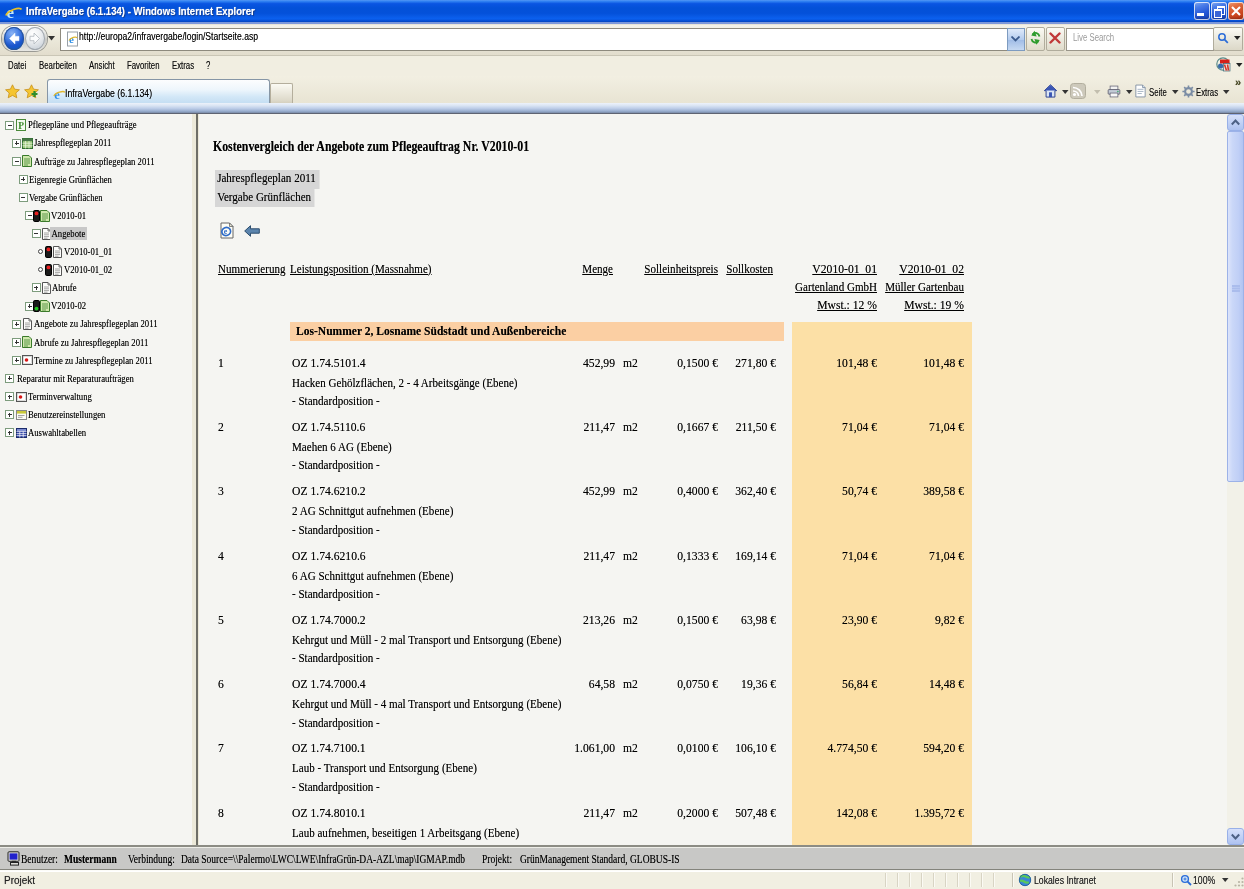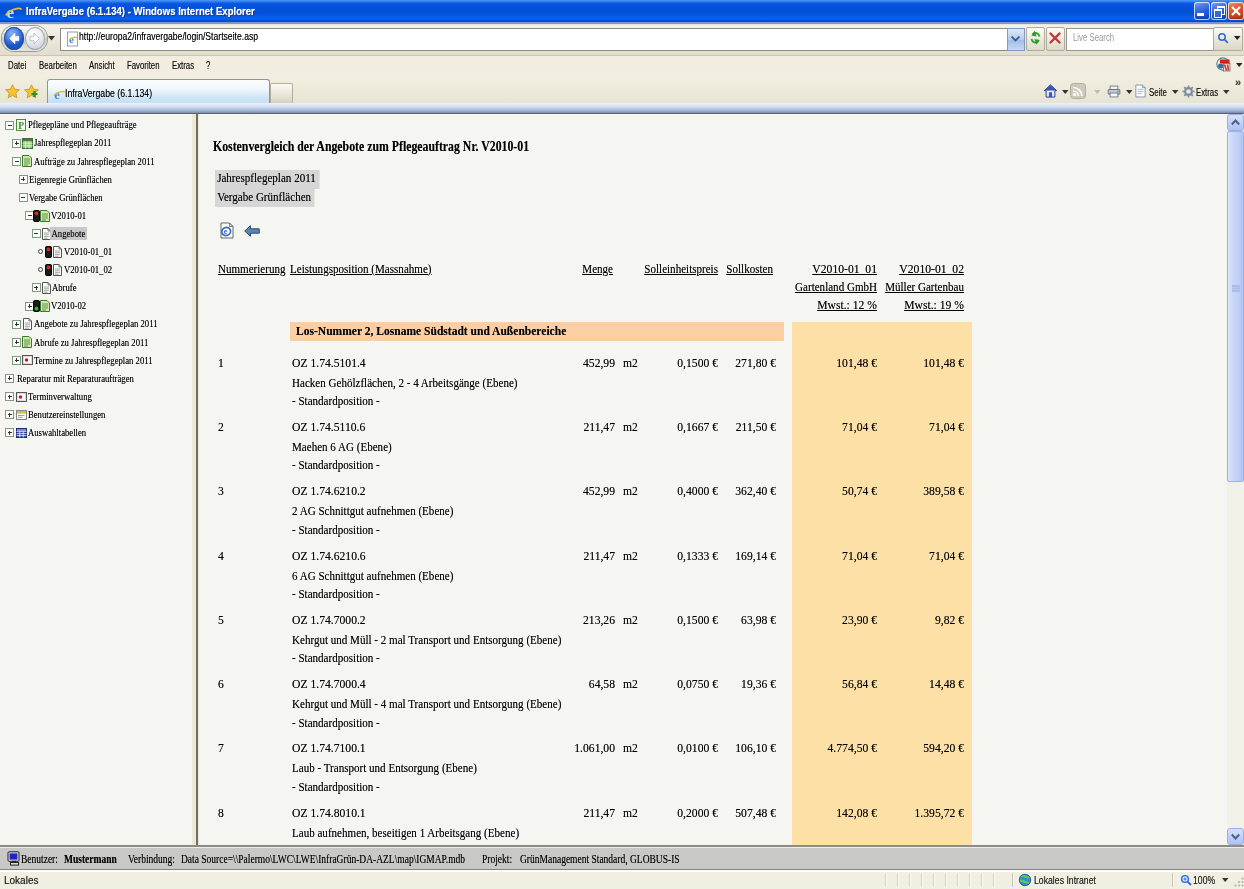--- a/index.html
+++ b/index.html
@@ -501,21 +501,21 @@
 </svg>
 
 <div class="t ser sx" style="left:21px;top:852.8px;color:#000;">Benutzer:</div>
 <div class="t ser sx" style="left:64px;top:852.8px;font-weight:bold;color:#000;">Mustermann</div>
 <div class="t ser sx" style="left:127.5px;top:852.8px;color:#000;">Verbindung:</div>
 <div class="t ser sx" style="left:180.5px;top:852.8px;color:#000;">Data Source=\\Palermo\LWC\LWE\InfraGrün-DA-AZL\map\IGMAP.mdb</div>
 <div class="t ser sx" style="left:482px;top:852.8px;color:#000;">Projekt:</div>
 <div class="t ser sx" style="left:519.5px;top:852.8px;color:#000;">GrünManagement Standard, GLOBUS-IS</div>
 
 <div class="abs" style="left:0;top:871px;width:1244px;height:18px;background:#f1efe2;border-top:1px solid #fff;box-sizing:border-box;"></div>
-<div class="t" style="left:4px;top:874.5px;font-size:10px;color:#222;">Lokales</div>
+<div class="t" style="left:4px;top:874.5px;font-size:10px;color:#222;">Projekt</div>
 
 <div class="abs" style="left:885px;top:873px;width:1px;height:14px;background:#d8d4c4;box-shadow:1px 0 0 #fbfaf4;"></div>
 <div class="abs" style="left:897px;top:873px;width:1px;height:14px;background:#d8d4c4;box-shadow:1px 0 0 #fbfaf4;"></div>
 <div class="abs" style="left:909px;top:873px;width:1px;height:14px;background:#d8d4c4;box-shadow:1px 0 0 #fbfaf4;"></div>
 <div class="abs" style="left:921px;top:873px;width:1px;height:14px;background:#d8d4c4;box-shadow:1px 0 0 #fbfaf4;"></div>
 <div class="abs" style="left:933px;top:873px;width:1px;height:14px;background:#d8d4c4;box-shadow:1px 0 0 #fbfaf4;"></div>
 <div class="abs" style="left:945px;top:873px;width:1px;height:14px;background:#d8d4c4;box-shadow:1px 0 0 #fbfaf4;"></div>
 <div class="abs" style="left:957px;top:873px;width:1px;height:14px;background:#d8d4c4;box-shadow:1px 0 0 #fbfaf4;"></div>
 <div class="abs" style="left:969px;top:873px;width:1px;height:14px;background:#d8d4c4;box-shadow:1px 0 0 #fbfaf4;"></div>
 <div class="abs" style="left:981px;top:873px;width:1px;height:14px;background:#d8d4c4;box-shadow:1px 0 0 #fbfaf4;"></div>

